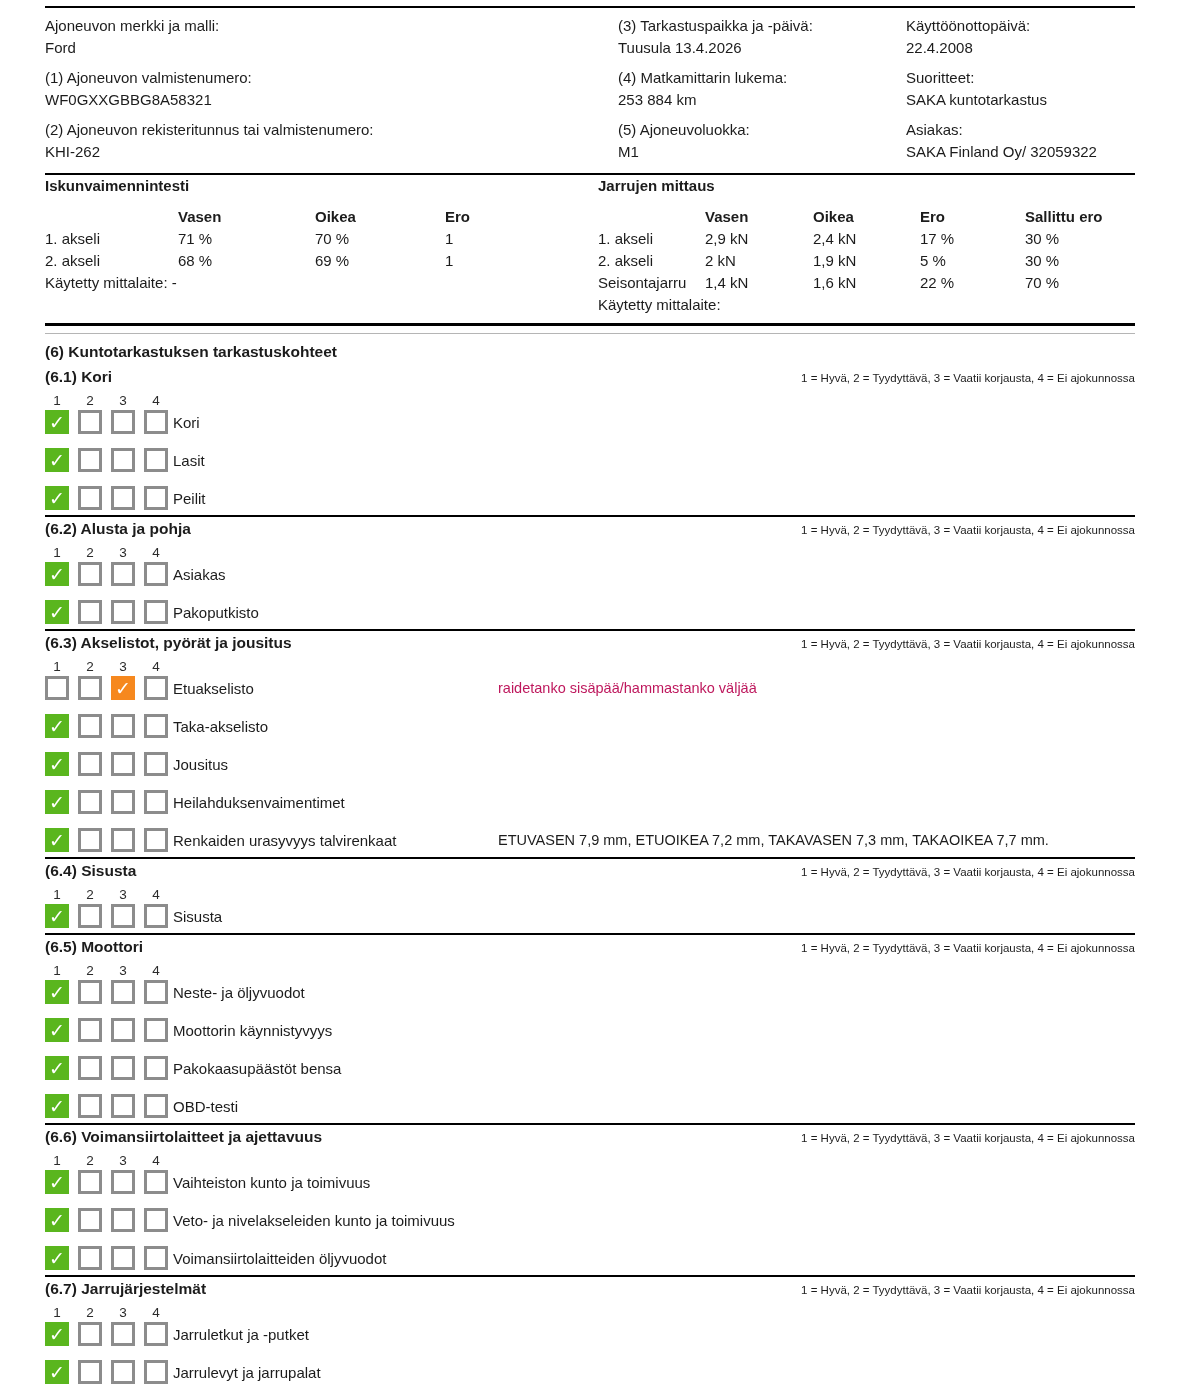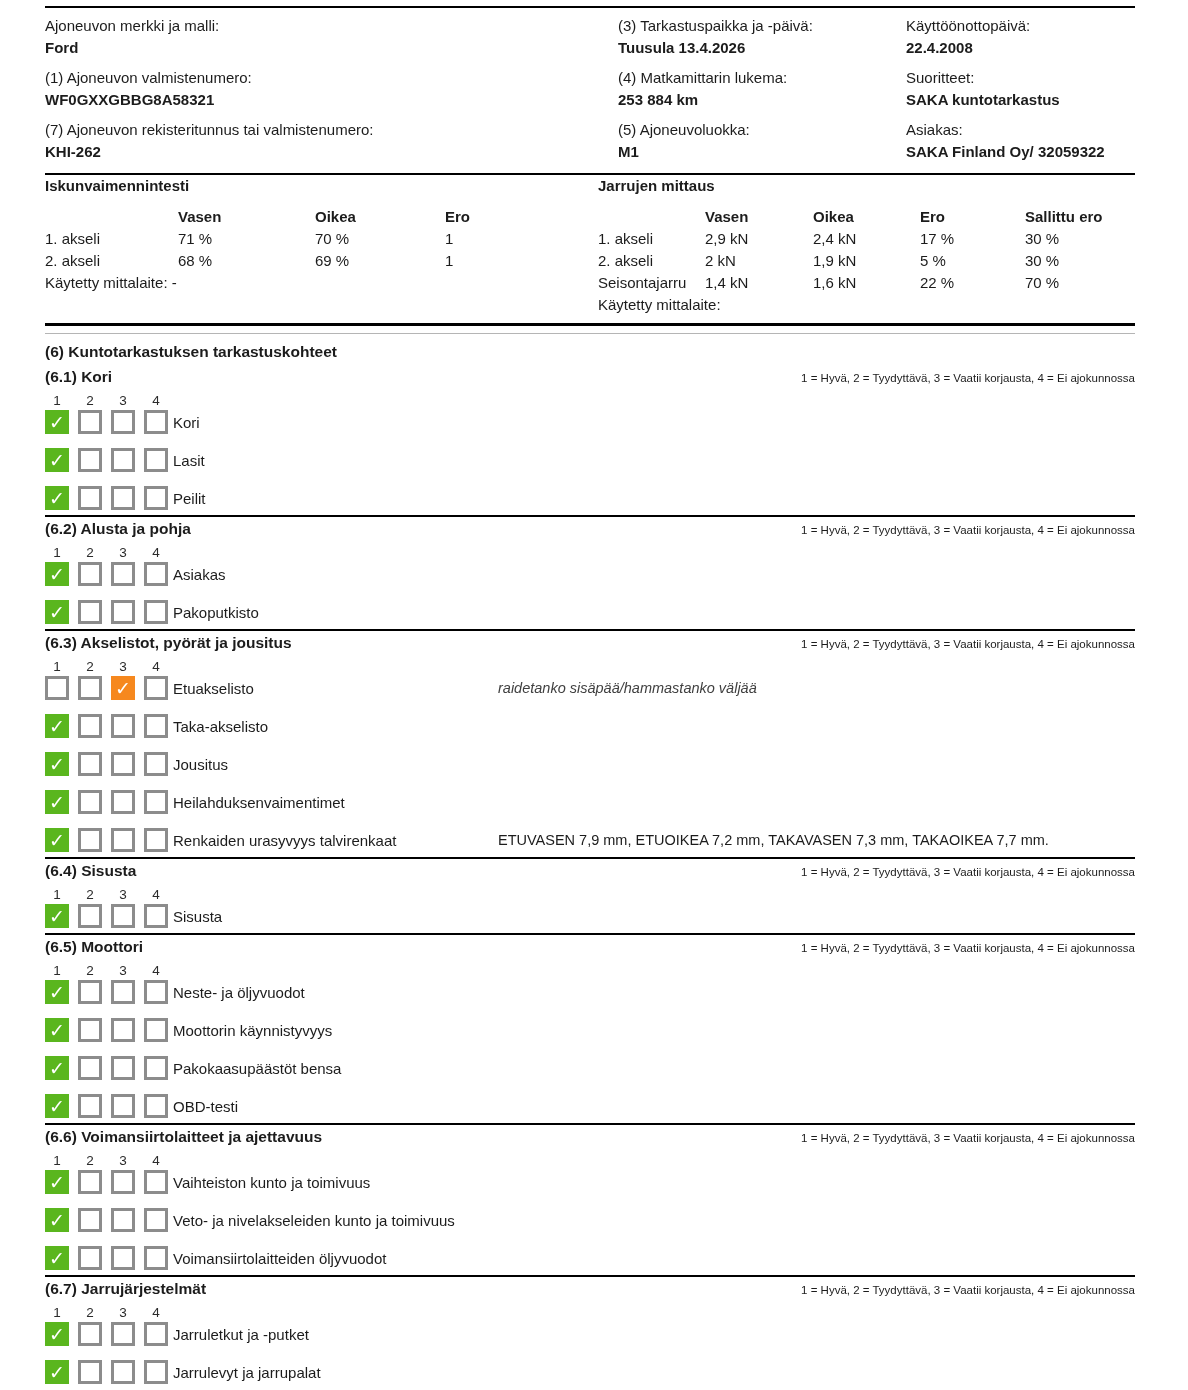--- a/index.html
+++ b/index.html
@@ -16,21 +16,21 @@
   .header-block{
     border-top:2.5px solid #000;
     border-bottom:2.5px solid #000;
     display:grid;
     grid-template-columns:553px 268px 1fr;
     padding:7px 0 2px 0;
     gap:20px;
   }
   .hfield{ margin-bottom:8px; }
   .hlabel{ font-size:15px; line-height:22px; }
-  .hvalue{ font-size:15px; line-height:22px; font-weight:bold; }
+  .hvalue{ font-size:15px; line-height:22px; font-weight:normal; }
 
   
   .tests-block{ display:flex; }
   .test-left{ width:553px; }
   .test-right{ flex:1; }
   .test-title{ font-size:15px; font-weight:bold; line-height:22px; margin-bottom:9px; }
   .mgrid{ display:grid; grid-auto-rows:22px; font-size:15px; }
   #shock-grid{ grid-template-columns:133px 137px 130px 1fr; }
   #brake-grid{ grid-template-columns:107px 108px 107px 105px 1fr; }
   .cell{ line-height:22px; white-space:nowrap; }
@@ -59,39 +59,39 @@
     margin-right:9px;
     display:flex; align-items:center; justify-content:center;
   }
   .cb:last-child{ margin-right:0; }
   .check{
     color:#fff; font-size:19px; font-weight:bold; line-height:1;
     font-family:"DejaVu Sans", sans-serif; margin-top:1px;
   }
   .ilabel{ margin-left:5px; width:325px; font-size:15px; flex:none; }
   .inote{ font-size:14.5px; white-space:nowrap; }
-  .inote.italic{ font-style:italic; color:#404040; }
+  .inote.italic{ color:#be185d; }
 </style>
 </head>
 <body>
 
 <div class="page">
 
   <div class="header-block">
     <div class="hcol">
         <div class="hfield">
           <div class="hlabel">Ajoneuvon merkki ja malli:</div>
           <div class="hvalue">Ford</div>
         </div>
         <div class="hfield">
           <div class="hlabel">(1) Ajoneuvon valmistenumero:</div>
           <div class="hvalue">WF0GXXGBBG8A58321</div>
         </div>
         <div class="hfield">
-          <div class="hlabel">(7) Ajoneuvon rekisteritunnus tai valmistenumero:</div>
+          <div class="hlabel">(2) Ajoneuvon rekisteritunnus tai valmistenumero:</div>
           <div class="hvalue">KHI-262</div>
         </div>
       </div>
     <div class="hcol">
         <div class="hfield">
           <div class="hlabel">(3) Tarkastuspaikka ja -päivä:</div>
           <div class="hvalue">Tuusula 13.4.2026</div>
         </div>
         <div class="hfield">
           <div class="hlabel">(4) Matkamittarin lukema:</div>

